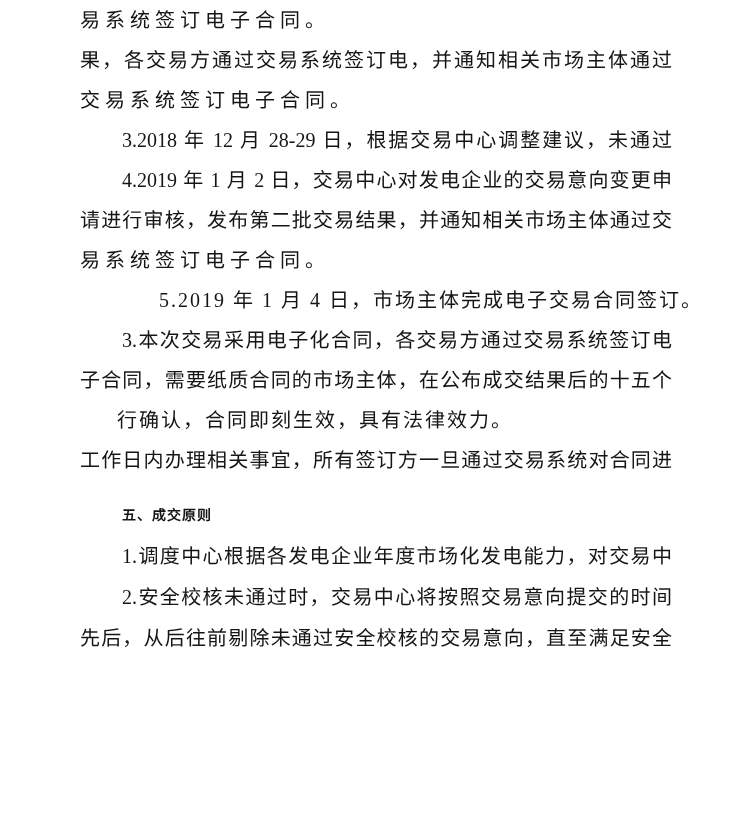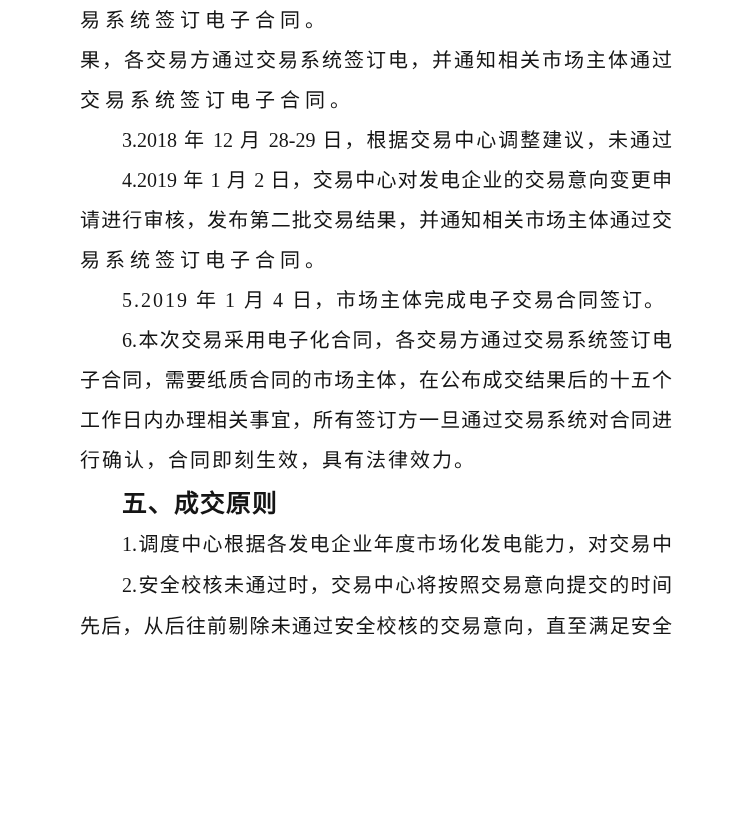--- a/index.html
+++ b/index.html
@@ -34,28 +34,28 @@
   
   .line.fill {
     white-space: normal;
     text-align: justify;
     text-align-last: justify;
     text-justify: inter-character;
   }
   
   .line.loose { letter-spacing: 5px; }
   
-  .line.tight { letter-spacing: 2px; }
+  .line.tight { letter-spacing: 2px; margin-left: 37px; }
   
   .line.indent { text-indent: 42px; }
   
   .line.heading {
     font-weight: bold;
-    font-size: 25px;
-    margin-top: 4px;
+    font-size: 14px;
+    margin-top: 16px;
     letter-spacing: 1px;
   }
   
   .line.tall {
     height: 41px;
     line-height: 41px;
     font-family: Liberation Serif, serif;
   }
 </style>
 </head>
@@ -64,22 +64,22 @@
 <div class="page">
   <div class="text-block">
       <div class="line loose">易系统签订电子合同。</div>
       <div class="line fill">果，各交易方通过交易系统签订电，并通知相关市场主体通过</div>
       <div class="line loose">交易系统签订电子合同。</div>
       <div class="line indent fill">3.2018 年 12 月 28-29 日，根据交易中心调整建议，未通过</div>
       <div class="line indent fill">4.2019 年 1 月 2 日，交易中心对发电企业的交易意向变更申</div>
       <div class="line fill">请进行审核，发布第二批交易结果，并通知相关市场主体通过交</div>
       <div class="line loose">易系统签订电子合同。</div>
       <div class="line indent tight">5.2019 年 1 月 4 日，市场主体完成电子交易合同签订。</div>
-      <div class="line indent fill">6.本次交易采用电子化合同，各交易方通过交易系统签订电</div>
+      <div class="line indent fill">3.本次交易采用电子化合同，各交易方通过交易系统签订电</div>
       <div class="line fill">子合同，需要纸质合同的市场主体，在公布成交结果后的十五个</div>
+      <div class="line tight">行确认，合同即刻生效，具有法律效力。</div>
       <div class="line fill">工作日内办理相关事宜，所有签订方一旦通过交易系统对合同进</div>
-      <div class="line tight">行确认，合同即刻生效，具有法律效力。</div>
       <div class="line indent heading">五、成交原则</div>
       <div class="line indent fill tall">1.调度中心根据各发电企业年度市场化发电能力，对交易中</div>
       <div class="line indent fill tall">2.安全校核未通过时，交易中心将按照交易意向提交的时间</div>
       <div class="line fill tall">先后，从后往前剔除未通过安全校核的交易意向，直至满足安全</div>
     </div>
 </div>
 
 </body></html>

